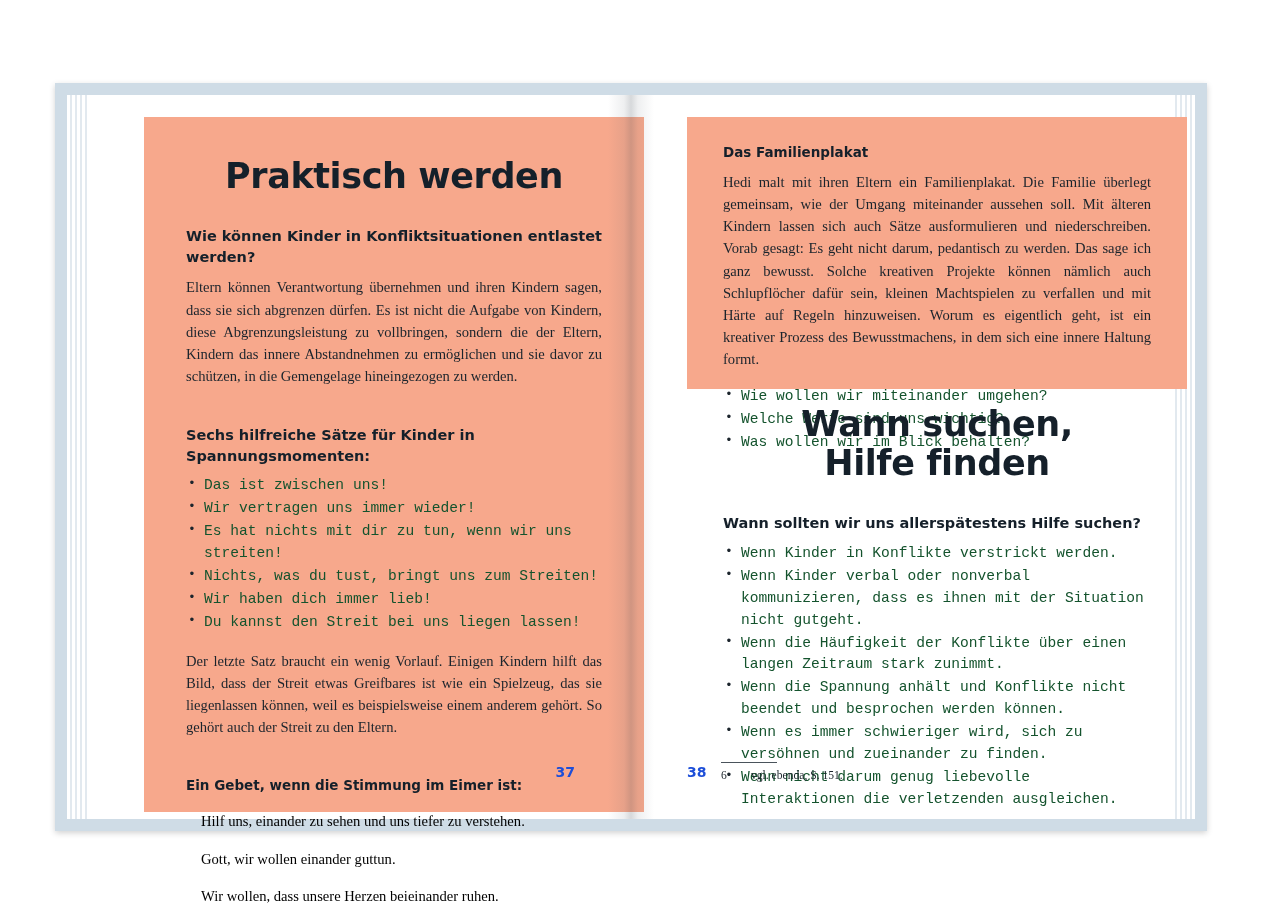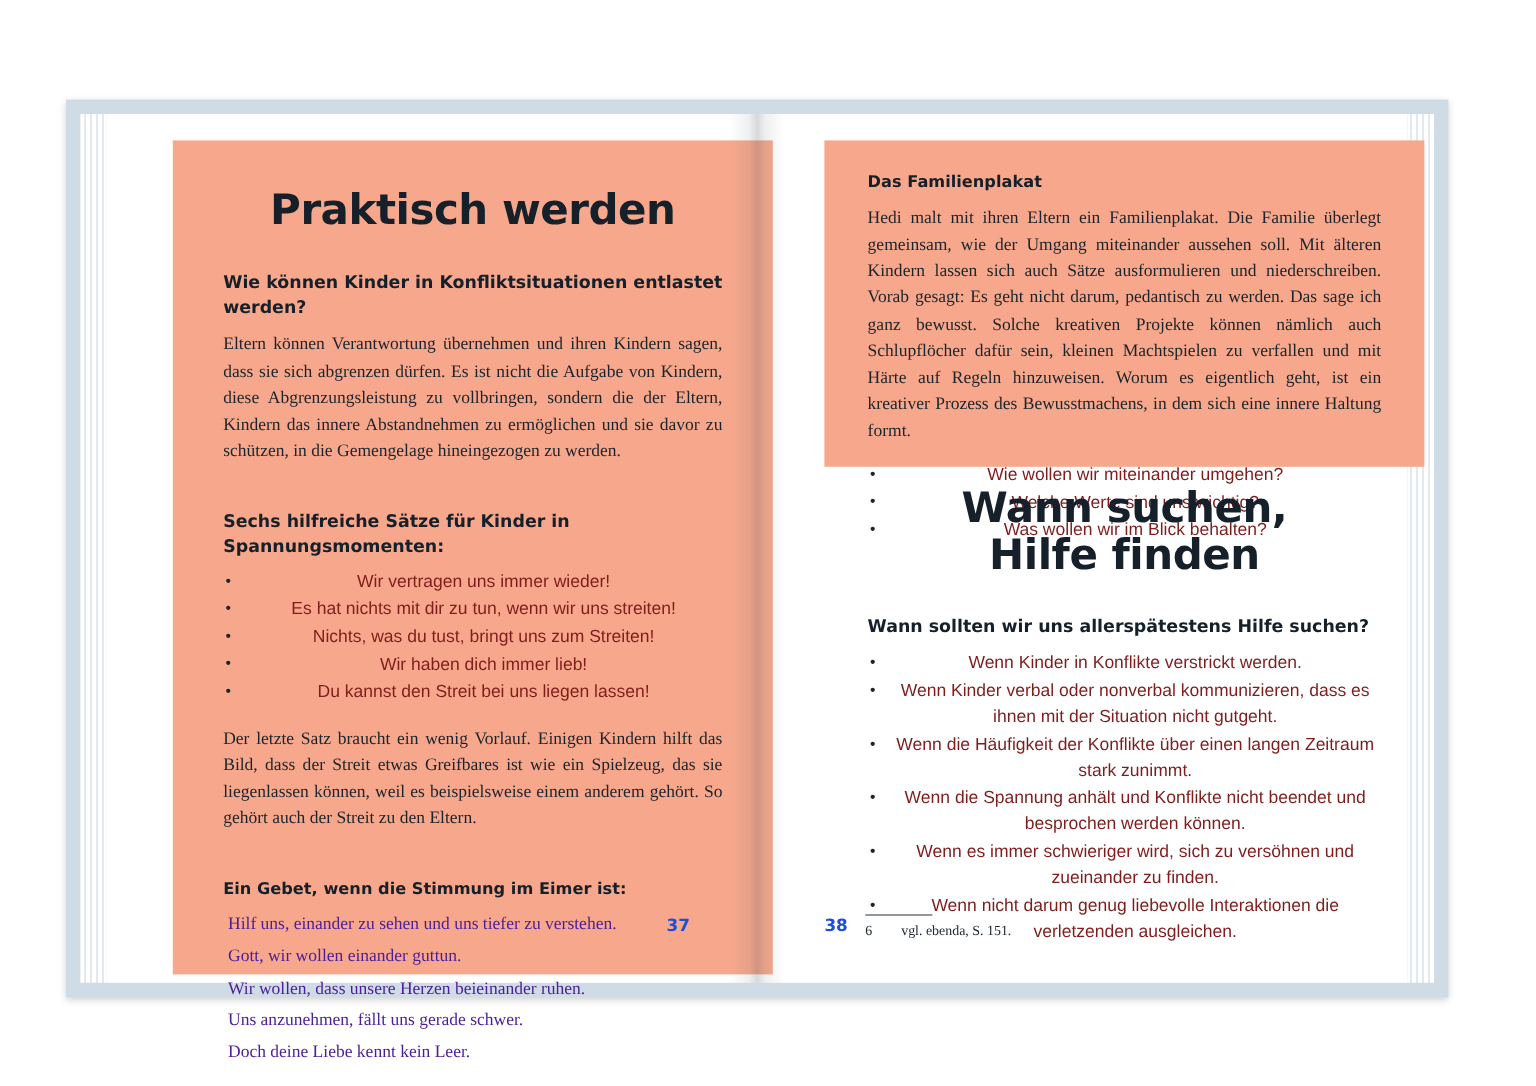--- a/index.html
+++ b/index.html
@@ -143,38 +143,37 @@
     line-height: 1.52;
     color: #1b242c;
     margin: 0 0 16px 0;
     text-align: justify;
     hyphens: auto;
   }
   p.poem {
     font-family: "Liberation Serif", serif;
     font-size: 14.6px;
     line-height: 1.55;
-    color: #4c1d95;
-    margin: 4px;
+    color: #000000;
+    margin: 15px;
     text-align: left;
   }
   ul.bullets {
     list-style: none;
     margin: 0 0 16px 0;
     padding: 0;
   }
   ul.bullets li {
-    font-family: Liberation Sans, sans-serif;
+    font-family: Liberation Mono, monospace;
     font-size: 14.6px;
     line-height: 1.5;
-    color: #7f1d1d;
+    color: #14532d;
     padding-left: 18px;
     position: relative;
     margin-bottom: 1px;
-    text-align: center;
   }
   ul.bullets li::before {
     content: "\2022";
     position: absolute;
     left: 2px;
     top: -1px;
     font-size: 13px;
     color: #1b242c;
   }
   .spacer-22 { height: 22px; }
@@ -230,20 +229,21 @@
 
         <h1 class="display">Praktisch werden</h1>
 
         <h2 class="sub">Wie können Kinder in Konfliktsituationen entlastet werden?</h2>
         <p class="body">Eltern können Verantwortung übernehmen und ihren Kindern sagen, dass sie sich abgrenzen dürfen. Es ist nicht die Aufgabe von Kindern, diese Abgrenzungsleistung zu vollbringen, sondern die der Eltern, Kindern das innere Abstandnehmen zu ermöglichen und sie davor zu schützen, in die Gemengelage hineingezogen zu werden.</p>
 
         <div class="spacer-22"></div>
 
         <h2 class="sub">Sechs hilfreiche Sätze für Kinder in Spannungsmomenten:</h2>
         <ul class="bullets">
+          <li>Das ist zwischen uns!</li>
           <li>Wir vertragen uns immer wieder!</li>
           <li>Es hat nichts mit dir zu tun, wenn wir uns streiten!</li>
           <li>Nichts, was du tust, bringt uns zum Streiten!</li>
           <li>Wir haben dich immer lieb!</li>
           <li>Du kannst den Streit bei uns liegen lassen!</li>
         </ul>
         <p class="body">Der letzte Satz braucht ein wenig Vorlauf. Einigen Kindern hilft das Bild, dass der Streit etwas Greifbares ist wie ein Spielzeug, das sie liegenlassen können, weil es beispielsweise einem anderem gehört. So gehört auch der Streit zu den Eltern.</p>
 
         <div class="spacer-22"></div>
 

